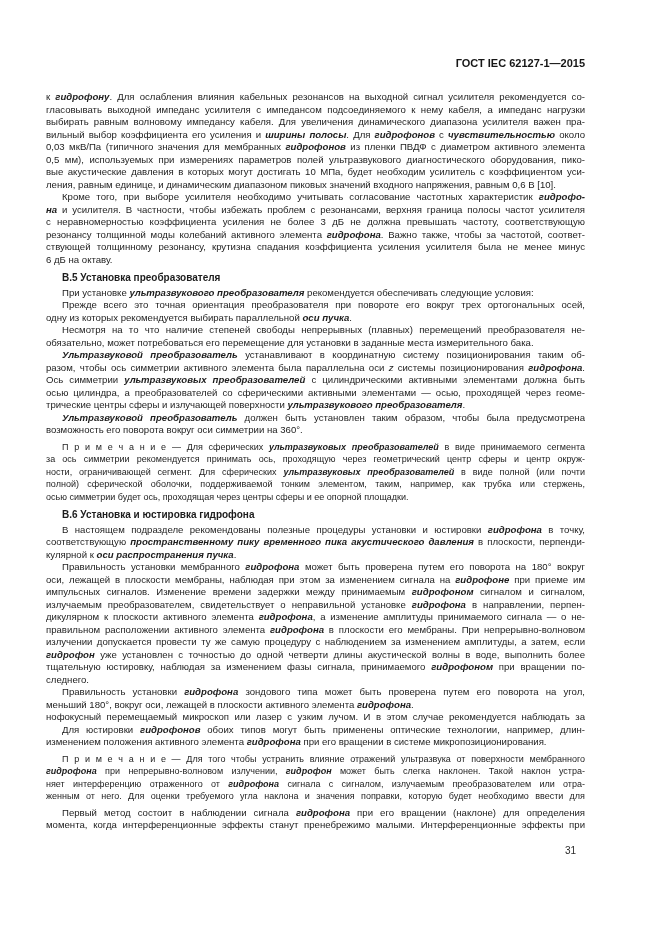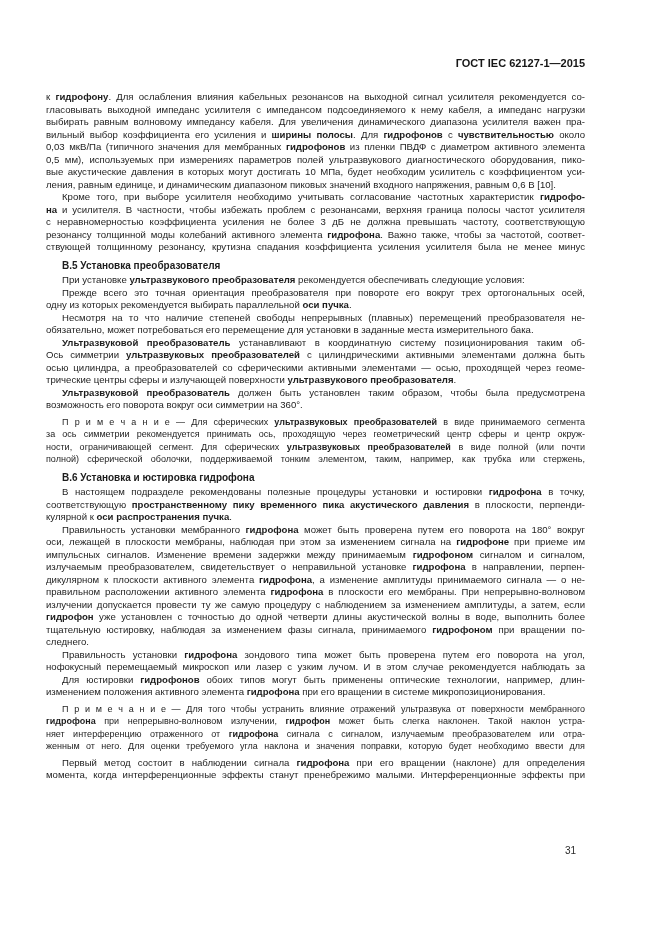--- a/index.html
+++ b/index.html
@@ -23,21 +23,21 @@
   .block { margin: 0; }
   .block.heading {
     font-weight: bold; font-size: 10px;
     margin-top: 6px; margin-bottom: 2px;
     padding-left: 16px;
   }
   .block.note { font-size: 9px; margin-top: 4px; margin-bottom: 4px; }
   .line { min-height: 12.5px; overflow: hidden; }
   .line.fill { text-align: justify; text-align-last: justify; }
   .line.first { text-indent: 16px; }
-  .b { font-weight: bold; }
+  .b { font-weight: bold; font-style: italic; }
   .i { font-style: italic; }
   .page-number {
     position: absolute; top: 845px; left: 40px; width: 536px;
     text-align: right; font-size: 10px; color: #2a2a2a;
   }
 </style>
 </head>
 <body>
 
 <div class="page">
@@ -53,48 +53,51 @@
         <div class="line fill"><span>0,5 мм), используемых при измерениях параметров полей ультразвукового диагностического оборудования, пико-</span></div>
         <div class="line fill"><span>вые акустические давления в которых могут достигать 10 МПа, будет необходим усилитель с коэффициентом уси-</span></div>
         <div class="line"><span>ления, равным единице, и динамическим диапазоном пиковых значений входного напряжения, равным 0,6 В [10].</span></div>
       </div>
       <div class="block paragraph">
         <div class="line fill first"><span>Кроме того, при выборе усилителя необходимо учитывать согласование частотных характеристик </span><span class="b">гидрофо-</span></div>
         <div class="line fill"><span class="b">на</span><span> и усилителя. В частности, чтобы избежать проблем с резонансами, верхняя граница полосы частот усилителя</span></div>
         <div class="line fill"><span>с неравномерностью коэффициента усиления не более 3 дБ не должна превышать частоту, соответствующую</span></div>
         <div class="line fill"><span>резонансу толщинной моды колебаний активного элемента </span><span class="b">гидрофона</span><span>. Важно также, чтобы за частотой, соответ-</span></div>
         <div class="line fill"><span>ствующей толщинному резонансу, крутизна спадания коэффициента усиления усилителя была не менее минус</span></div>
+        <div class="line"><span>6 дБ на октаву.</span></div>
       </div>
       <div class="block heading">В.5 Установка преобразователя</div>
       <div class="block paragraph">
         <div class="line first"><span>При установке </span><span class="b">ультразвукового преобразователя</span><span> рекомендуется обеспечивать следующие условия:</span></div>
       </div>
       <div class="block paragraph">
         <div class="line fill first"><span>Прежде всего это точная ориентация преобразователя при повороте его вокруг трех ортогональных осей,</span></div>
         <div class="line"><span>одну из которых рекомендуется выбирать параллельной </span><span class="b">оси пучка</span><span>.</span></div>
       </div>
       <div class="block paragraph">
         <div class="line fill first"><span>Несмотря на то что наличие степеней свободы непрерывных (плавных) перемещений преобразователя не-</span></div>
         <div class="line"><span>обязательно, может потребоваться его перемещение для установки в заданные места измерительного бака.</span></div>
       </div>
       <div class="block paragraph">
         <div class="line fill first"><span class="b">Ультразвуковой преобразователь</span><span> устанавливают в координатную систему позиционирования таким об-</span></div>
+        <div class="line fill"><span>разом, чтобы ось симметрии активного элемента была параллельна оси </span><span class="i">z</span><span> системы позиционирования </span><span class="b">гидрофона</span><span>.</span></div>
         <div class="line fill"><span>Ось симметрии </span><span class="b">ультразвуковых преобразователей</span><span> с цилиндрическими активными элементами должна быть</span></div>
         <div class="line fill"><span>осью цилиндра, а преобразователей со сферическими активными элементами — осью, проходящей через геоме-</span></div>
         <div class="line"><span>трические центры сферы и излучающей поверхности </span><span class="b">ультразвукового преобразователя</span><span>.</span></div>
       </div>
       <div class="block paragraph">
         <div class="line fill first"><span class="b">Ультразвуковой преобразователь</span><span> должен быть установлен таким образом, чтобы была предусмотрена</span></div>
         <div class="line"><span>возможность его поворота вокруг оси симметрии на 360°.</span></div>
       </div>
       <div class="block note">
         <div class="line fill first"><span>П р и м е ч а н и е — Для сферических </span><span class="b">ультразвуковых преобразователей</span><span> в виде принимаемого сегмента</span></div>
         <div class="line fill"><span>за ось симметрии рекомендуется принимать ось, проходящую через геометрический центр сферы и центр окруж-</span></div>
         <div class="line fill"><span>ности, ограничивающей сегмент. Для сферических </span><span class="b">ультразвуковых преобразователей</span><span> в виде полной (или почти</span></div>
         <div class="line fill"><span>полной) сферической оболочки, поддерживаемой тонким элементом, таким, например, как трубка или стержень,</span></div>
+        <div class="line"><span>осью симметрии будет ось, проходящая через центры сферы и ее опорной площадки.</span></div>
       </div>
       <div class="block heading">В.6 Установка и юстировка гидрофона</div>
       <div class="block paragraph">
         <div class="line fill first"><span>В настоящем подразделе рекомендованы полезные процедуры установки и юстировки </span><span class="b">гидрофона</span><span> в точку,</span></div>
         <div class="line fill"><span>соответствующую </span><span class="b">пространственному пику временного пика акустического давления</span><span> в плоскости, перпенди-</span></div>
         <div class="line"><span>кулярной к </span><span class="b">оси распространения пучка</span><span>.</span></div>
       </div>
       <div class="block paragraph">
         <div class="line fill first"><span>Правильность установки мембранного </span><span class="b">гидрофона</span><span> может быть проверена путем его поворота на 180° вокруг</span></div>
         <div class="line fill"><span>оси, лежащей в плоскости мембраны, наблюдая при этом за изменением сигнала на </span><span class="b">гидрофоне</span><span> при приеме им</span></div>
@@ -102,20 +105,21 @@
         <div class="line fill"><span>излучаемым преобразователем, свидетельствует о неправильной установке </span><span class="b">гидрофона</span><span> в направлении, перпен-</span></div>
         <div class="line fill"><span>дикулярном к плоскости активного элемента </span><span class="b">гидрофона</span><span>, а изменение амплитуды принимаемого сигнала — о не-</span></div>
         <div class="line fill"><span>правильном расположении активного элемента </span><span class="b">гидрофона</span><span> в плоскости его мембраны. При непрерывно-волновом</span></div>
         <div class="line fill"><span>излучении допускается провести ту же самую процедуру с наблюдением за изменением амплитуды, а затем, если</span></div>
         <div class="line fill"><span class="b">гидрофон</span><span> уже установлен с точностью до одной четверти длины акустической волны в воде, выполнить более</span></div>
         <div class="line fill"><span>тщательную юстировку, наблюдая за изменением фазы сигнала, принимаемого </span><span class="b">гидрофоном</span><span> при вращении по-</span></div>
         <div class="line"><span>следнего.</span></div>
       </div>
       <div class="block paragraph">
         <div class="line fill first"><span>Правильность установки </span><span class="b">гидрофона</span><span> зондового типа может быть проверена путем его поворота на угол,</span></div>
+        <div class="line"><span>меньший 180°, вокруг оси, лежащей в плоскости активного элемента </span><span class="b">гидрофона</span><span>.</span></div>
       </div>
       <div class="block paragraph">
         <div class="line fill"><span>нофокусный перемещаемый микроскоп или лазер с узким лучом. И в этом случае рекомендуется наблюдать за</span></div>
         <div class="line fill first"><span>Для юстировки </span><span class="b">гидрофонов</span><span> обоих типов могут быть применены оптические технологии, например, длин-</span></div>
         <div class="line"><span>изменением положения активного элемента </span><span class="b">гидрофона</span><span> при его вращении в системе микропозиционирования.</span></div>
       </div>
       <div class="block note">
         <div class="line fill first"><span>П р и м е ч а н и е — Для того чтобы устранить влияние отражений ультразвука от поверхности мембранного</span></div>
         <div class="line fill"><span class="b">гидрофона</span><span> при непрерывно-волновом излучении, </span><span class="b">гидрофон</span><span> может быть слегка наклонен. Такой наклон устра-</span></div>
         <div class="line fill"><span>няет интерференцию отраженного от </span><span class="b">гидрофона</span><span> сигнала с сигналом, излучаемым преобразователем или отра-</span></div>

